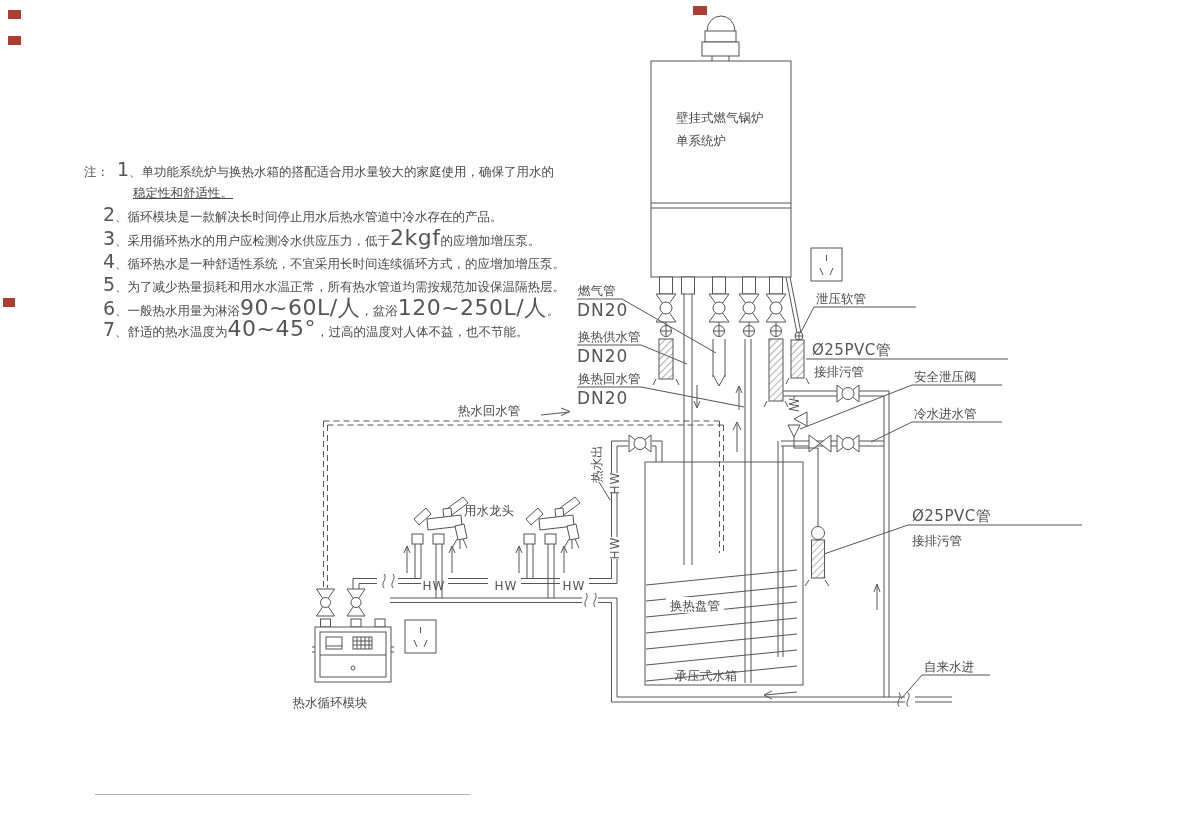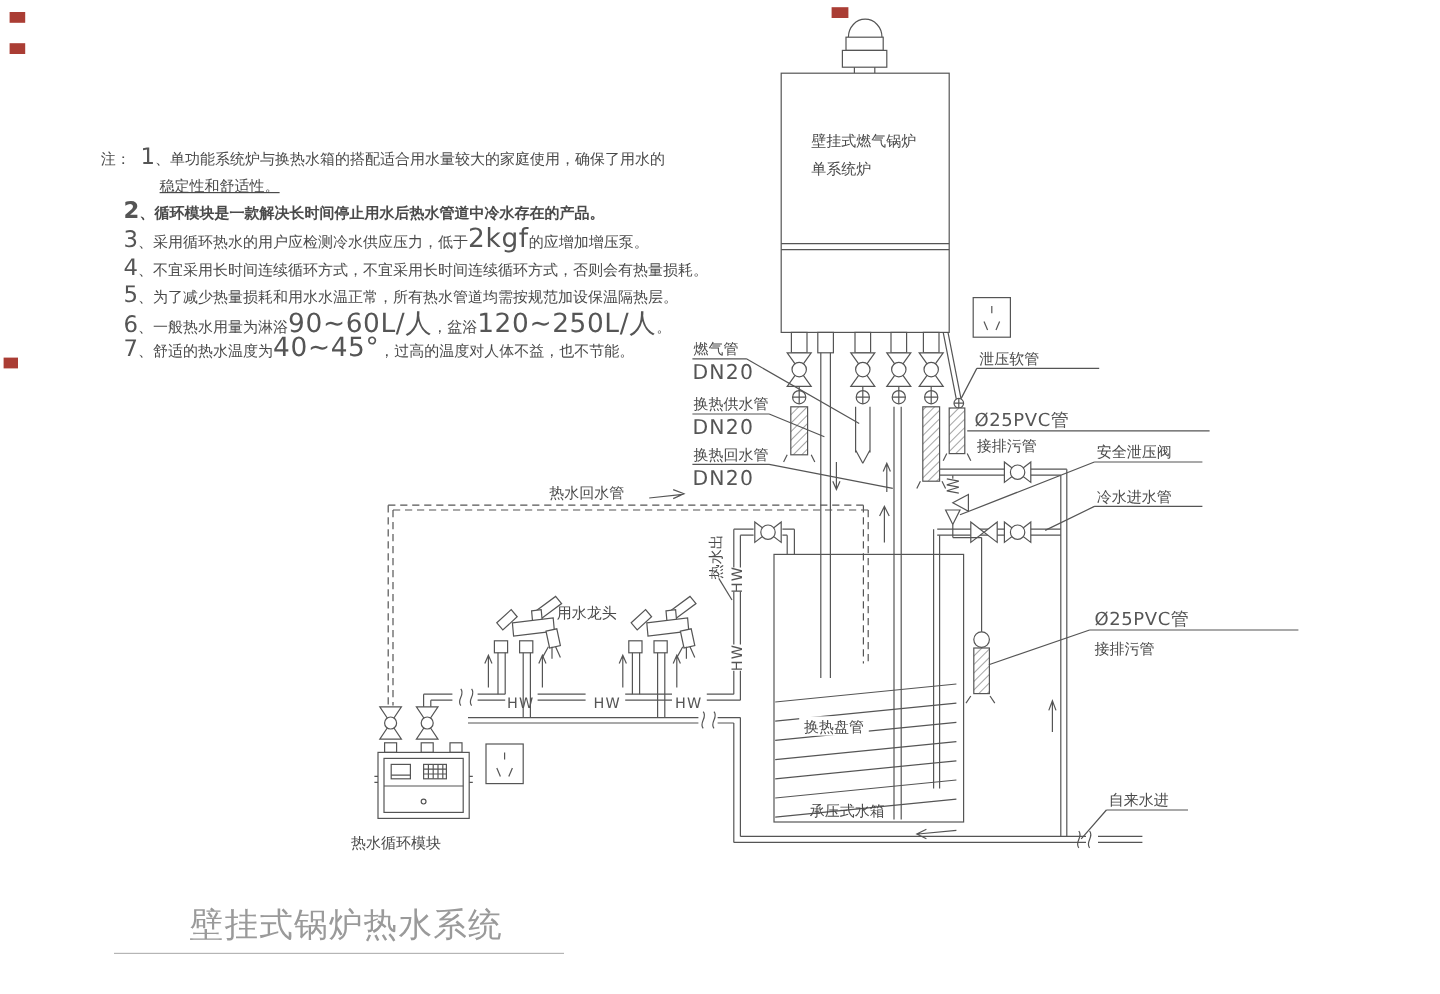--- a/index.html
+++ b/index.html
@@ -9,21 +9,21 @@
   svg .ln{stroke:#555;fill:none;stroke-width:1;}
   svg .fw{fill:#ffffff;stroke:#555;stroke-width:1;}
   svg .ds{stroke:#555;fill:none;stroke-width:1;stroke-dasharray:6 4;}
   svg .ht{fill:url(#hatch);stroke:#555;stroke-width:1;}
   svg text{fill:#4a4a4a;font-family:"DejaVu Sans","Liberation Sans",sans-serif;}
   .t13{font-size:12.5px;}
   .t12{font-size:12px;fill:#555;letter-spacing:1px;}
   .t16{font-size:15px;fill:#555;letter-spacing:0.5px;}
   .t17{font-size:17px;fill:#555;letter-spacing:1px;}
   .notes{position:absolute;left:0;top:0;width:100%;}
-  .note-row{position:absolute;white-space:nowrap;color:#4a4a4a;font-size:12.5px;}
+  .note-row{position:absolute;white-space:nowrap;color:#4a4a4a;font-size:12.5px;margin-top:38px;}
   .n-prefix{margin-right:8px;}
   .n-num{font-size:19px;color:#555;}
   .n-sep{font-size:12.5px;}
   .n-big{font-size:22px;color:#555;letter-spacing:0.5px;}
   .dwg-title{position:absolute;left:158px;top:752px;font-size:28px;color:#9a9a9a;letter-spacing:1px;white-space:nowrap;}
   .title-underline{position:absolute;left:95px;top:794px;width:375px;height:1px;background:#b5b5b5;}
   .artifact{position:absolute;background:#9b1b10;opacity:.85;}
   .a1{left:8px;top:10px;width:13px;height:9px;}
   .a2{left:8px;top:36px;width:13px;height:9px;}
   .a3{left:3px;top:298px;width:12px;height:9px;}
@@ -264,41 +264,40 @@
     </g>
   </svg>
 
   <div class="notes">
     <div class="note-row" style="left:84px;top:120px;">
       <span class="n-prefix">注：</span><span class="n-num">1</span><span class="n-sep">、</span><span>单功能系统炉与换热水箱的搭配适合用水量较大的家庭使用，确保了用水的</span>
     </div>
     <div class="note-row" style="left:133px;top:147px;text-decoration:underline;">
       <span>稳定性和舒适性。</span>
     </div>
-    <div class="note-row" style="left:103px;top:165px;font-weight:bold;">
+    <div class="note-row" style="left:103px;top:165px;">
       <span class="n-num">2</span><span class="n-sep">、</span><span>循环模块是一款解决长时间停止用水后热水管道中冷水存在的产品。</span>
     </div>
     <div class="note-row" style="left:103px;top:187px;">
       <span class="n-num">3</span><span class="n-sep">、</span><span>采用循环热水的用户应检测冷水供应压力，低于</span><span class="n-big">2kgf</span><span>的应增加增压泵。</span>
     </div>
     <div class="note-row" style="left:103px;top:212px;">
-      <span class="n-num">4</span><span class="n-sep">、</span><span>不宜采用长时间连续循环方式，不宜采用长时间连续循环方式，否则会有热量损耗。</span>
+      <span class="n-num">4</span><span class="n-sep">、</span><span>循环热水是一种舒适性系统，不宜采用长时间连续循环方式，的应增加增压泵。</span>
     </div>
     <div class="note-row" style="left:103px;top:235px;">
       <span class="n-num">5</span><span class="n-sep">、</span><span>为了减少热量损耗和用水水温正常，所有热水管道均需按规范加设保温隔热层。</span>
     </div>
     <div class="note-row" style="left:103px;top:255px;">
       <span class="n-num">6</span><span class="n-sep">、</span><span>一般热水用量为淋浴</span><span class="n-big">90~60L/人</span><span>，盆浴</span><span class="n-big">120~250L/人</span><span>。</span>
     </div>
     <div class="note-row" style="left:103px;top:278px;">
       <span class="n-num">7</span><span class="n-sep">、</span><span>舒适的热水温度为</span><span class="n-big">40~45°</span><span>，过高的温度对人体不益，也不节能。</span>
     </div>
   </div>
 
-  <div class="dwg-title">壁挂式锅炉热水系统</div>
   <div class="title-underline"></div>
 
   <div class="artifact a1"></div>
   <div class="artifact a2"></div>
   <div class="artifact a3"></div>
   <div class="artifact a4"></div>
 
 </div>
 
 </body></html>

